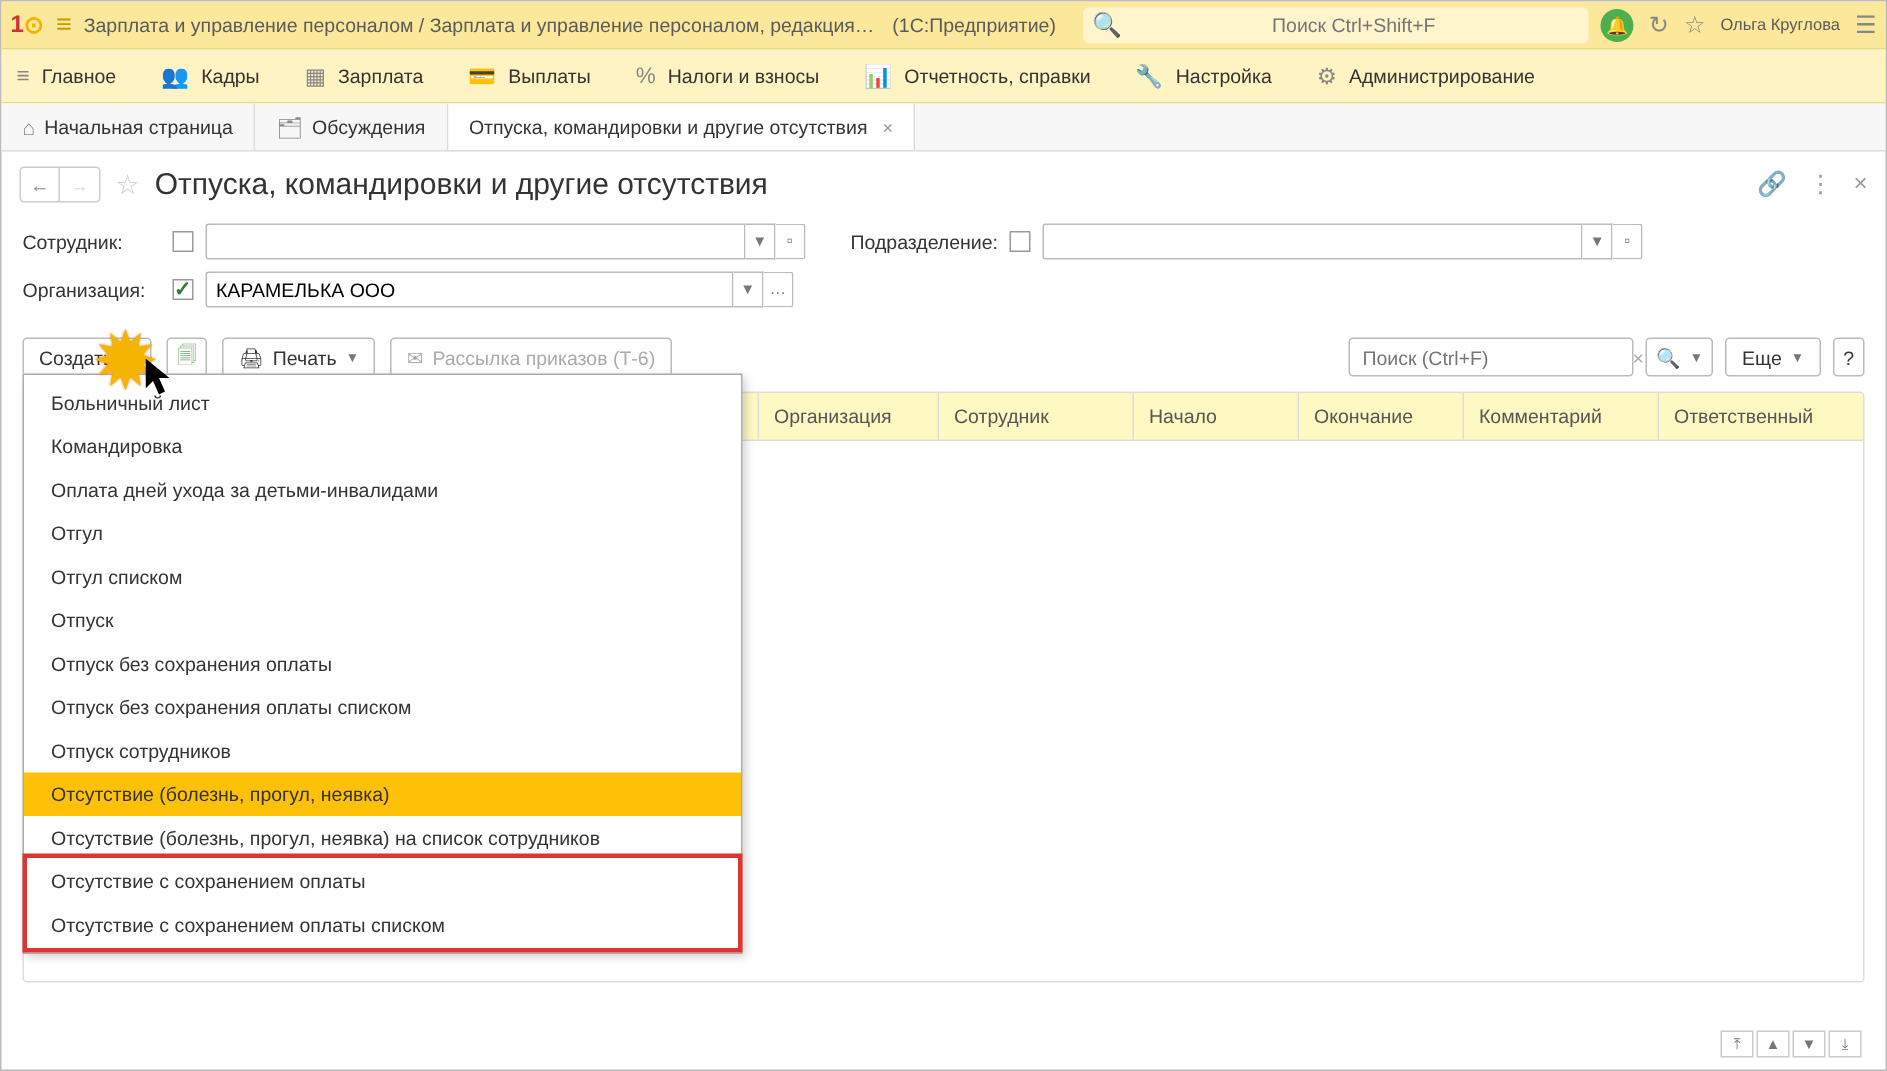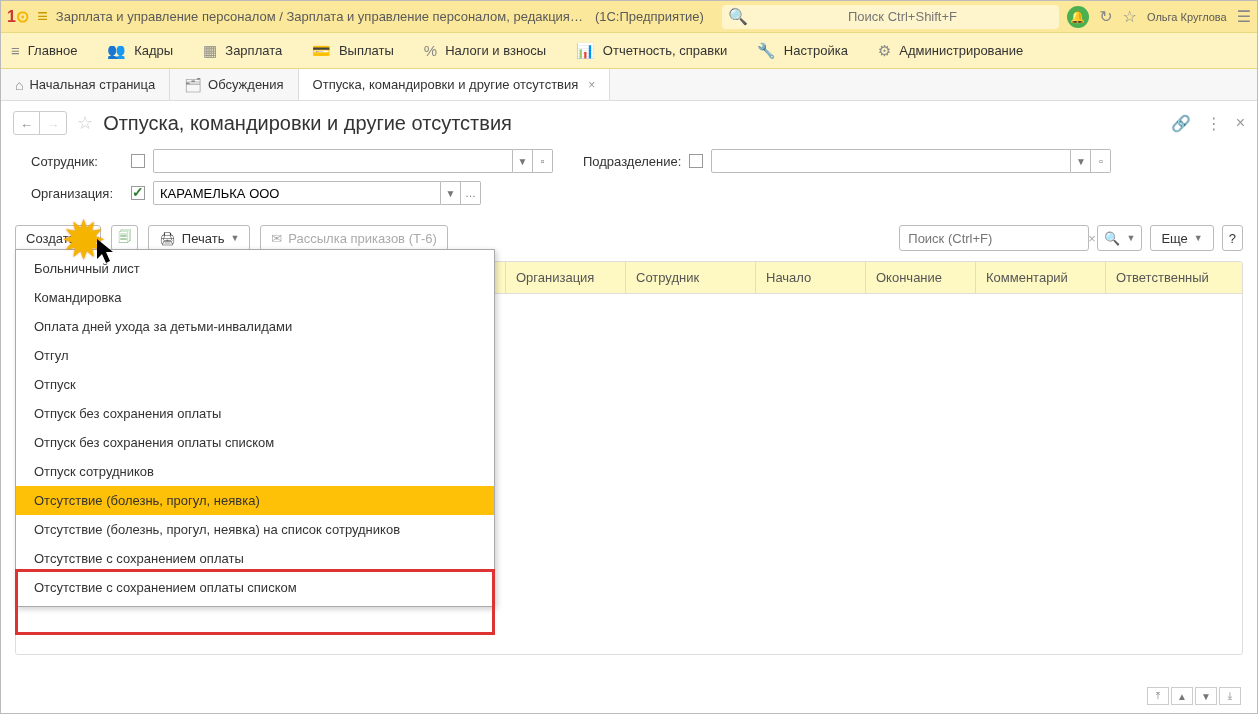--- a/index.html
+++ b/index.html
@@ -35,21 +35,21 @@
   .pagehead { display: flex; align-items: center; padding: 10px 12px; gap: 10px; }
   .nav-arrows { display: flex; border: 1px solid #ccc; border-radius: 3px; overflow: hidden; }
   .nav-arrow { width: 26px; height: 22px; display: flex; align-items: center; justify-content: center; color: #888; cursor: pointer; border-right: 1px solid #ccc; }
   .nav-arrow:last-child { border-right: none; }
   .star-icon { color: #ccc; font-size: 18px; cursor: pointer; }
   .page-title { font-size: 20px; color: #333; }
   .pagehead-right { margin-left: auto; display: flex; gap: 14px; align-items: center; }
   .ph-icon { color: #999; cursor: pointer; font-size: 16px; }
 
   
-  .filters { padding: 4px 14px 8px 30px; }
+  .filters { padding: 4px 14px 8px 14px; }
   .filter-row { display: flex; align-items: center; gap: 8px; margin-bottom: 8px; }
   .filter-label { color: #333; min-width: 92px; }
   .filter-label.org { min-width: 92px; }
   .chk { width: 14px; height: 14px; border: 1px solid #999; display: inline-block; position: relative; background: #fff; }
   .chk.checked::after { content: "✓"; color: #2e7d32; position: absolute; top: -3px; left: 0; font-size: 14px; font-weight: bold; }
   .combo { display: flex; align-items: stretch; height: 24px; }
   .combo input { border: 1px solid #bbb; border-radius: 2px 0 0 2px; padding: 0 6px; font-size: 13px; outline: none; }
   .combo-btn { width: 20px; border: 1px solid #bbb; border-left: none; background: #fff; display: flex; align-items: center; justify-content: center; color: #777; cursor: pointer; font-size: 10px; }
   .combo-btn.sq { font-size: 11px; }
   .combo-btn.last { border-radius: 0 2px 2px 0; }
@@ -192,21 +192,21 @@
       <div class="combo">
         <input style="width: 360px;" value="">
         <div class="combo-btn">▼</div>
         <div class="combo-btn sq last">▫</div>
       </div>
     </div>
     <div class="filter-row">
       <span class="filter-label org">Организация:</span>
       <span class="chk checked"></span>
       <div class="combo">
-        <input style="width: 288px;" value="КАРАМЕЛЬКА ООО">
+        <input style="width: 352px;" value="КАРАМЕЛЬКА ООО">
         <div class="combo-btn">▼</div>
         <div class="combo-btn sq last">…</div>
       </div>
     </div>
   </div>
 
   <div class="toolbar">
     <div class="btn">
         <span>Создать</span>
         <span class="caret">▼</span>
@@ -267,20 +267,21 @@
   <div class="starburst">✹</div>
   <svg class="cursor-arrow" width="22" height="26">
     <polygon points="0,0 0,20 5,15 9,24 13,22 9,13 16,13" fill="#000"></polygon>
   </svg>
 
   <div class="dropdown">
     <div class="dd-item">Больничный лист</div>
     <div class="dd-item">Командировка</div>
     <div class="dd-item">Оплата дней ухода за детьми-инвалидами</div>
     <div class="dd-item">Отгул</div>
+    <div class="dd-item">Отгул списком</div>
     <div class="dd-item">Отпуск</div>
     <div class="dd-item">Отпуск без сохранения оплаты</div>
     <div class="dd-item">Отпуск без сохранения оплаты списком</div>
     <div class="dd-item">Отпуск сотрудников</div>
     <div class="dd-item highlight">Отсутствие (болезнь, прогул, неявка)</div>
     <div class="dd-item">Отсутствие (болезнь, прогул, неявка) на список сотрудников</div>
     <div class="dd-item">Отсутствие с сохранением оплаты</div>
     <div class="dd-item">Отсутствие с сохранением оплаты списком</div>
   </div>
 

